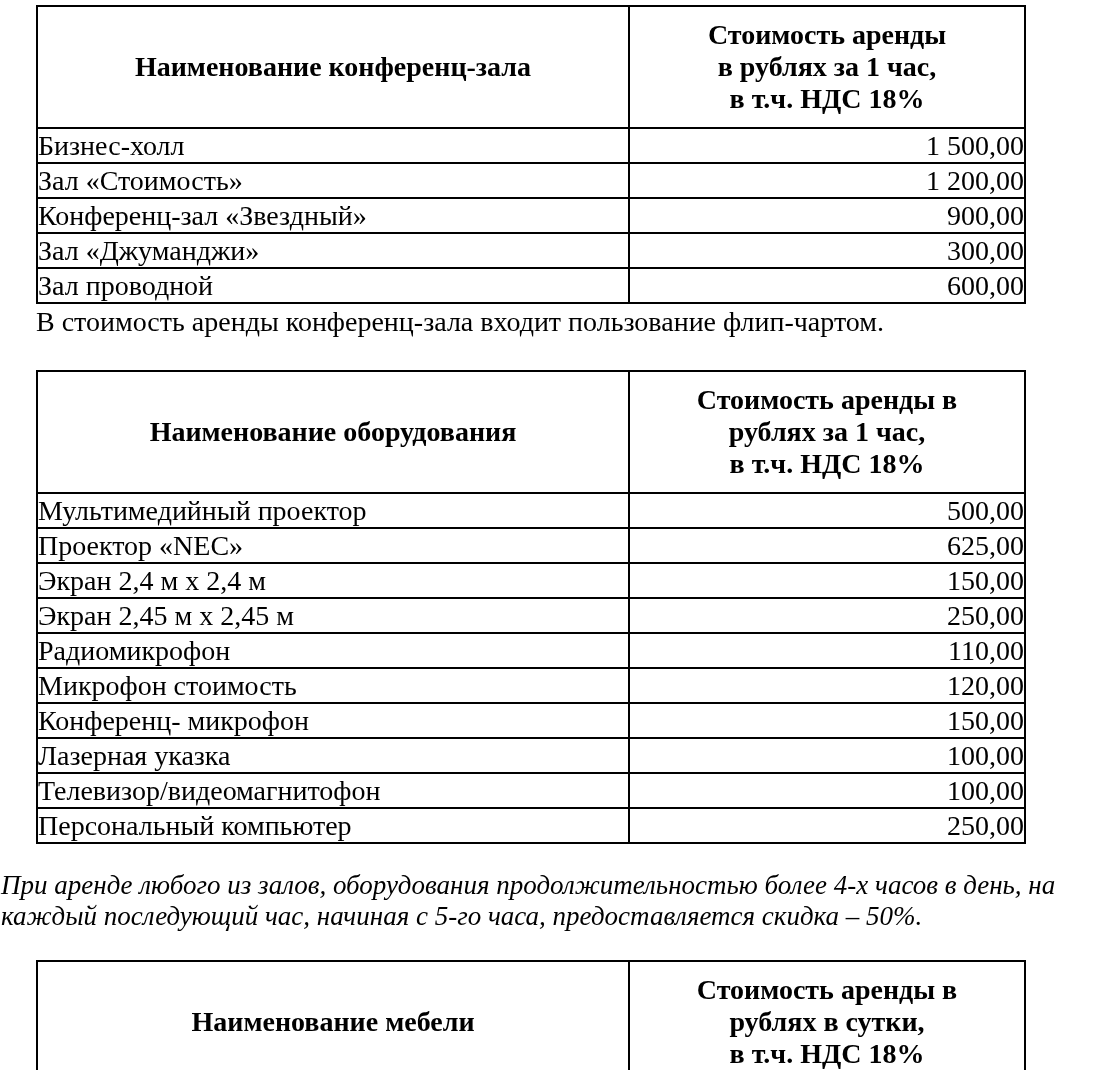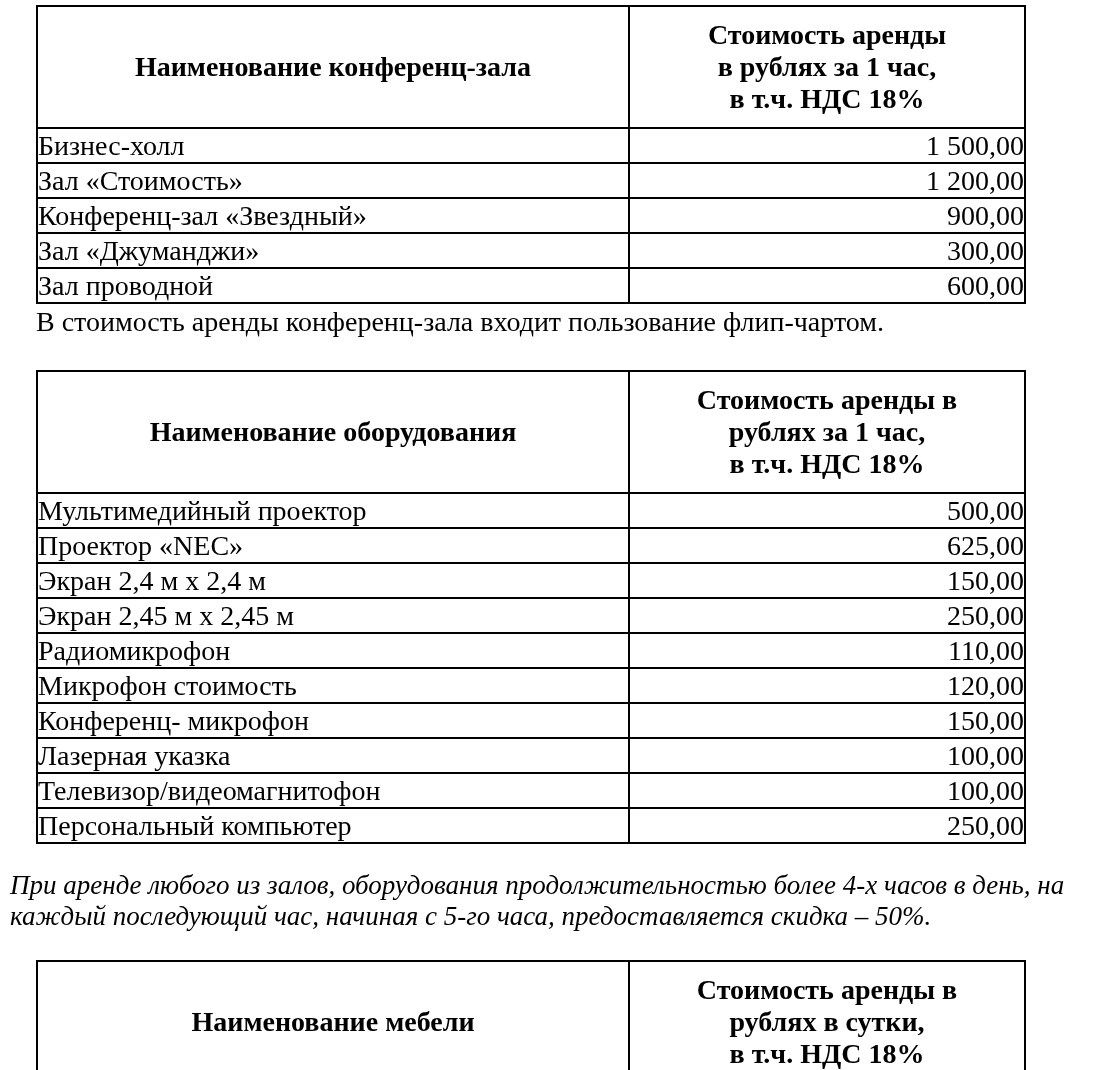--- a/index.html
+++ b/index.html
@@ -54,21 +54,21 @@
     line-height: 32px;
     margin: 2px 0 0 36px;
   }
   .spacer-a { height: 32px; }
   .spacer-b { height: 26px; }
   .spacer-c { height: 28px; }
   .discount-note {
     font-style: italic;
     font-size: 27px;
     line-height: 31px;
-    margin: 0 0 0 10px;
+    margin: 0 0 0 1px;
     width: 1085px;
   }
 </style>
 </head>
 <body>
 
 <div class="page">
 
   <div style="height:5px"></div>
 

